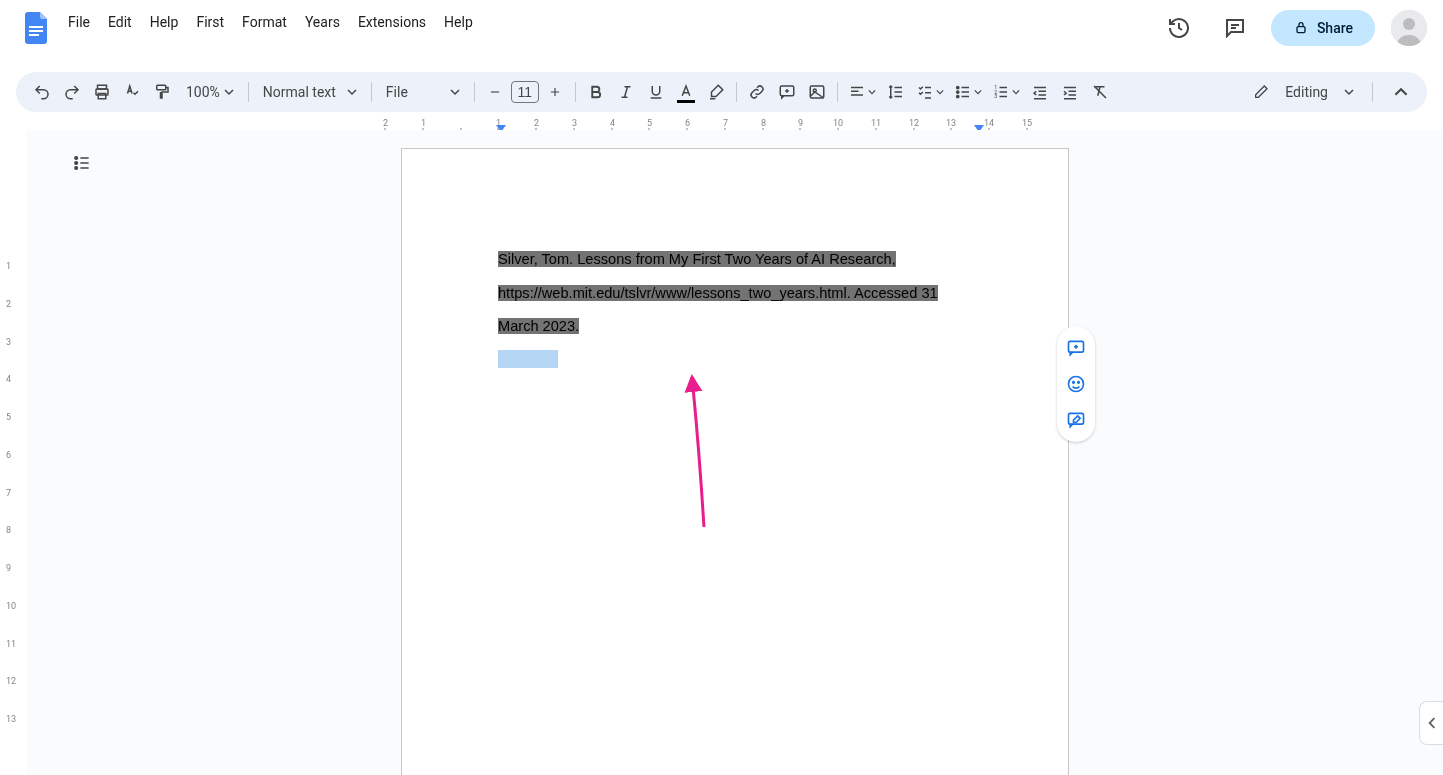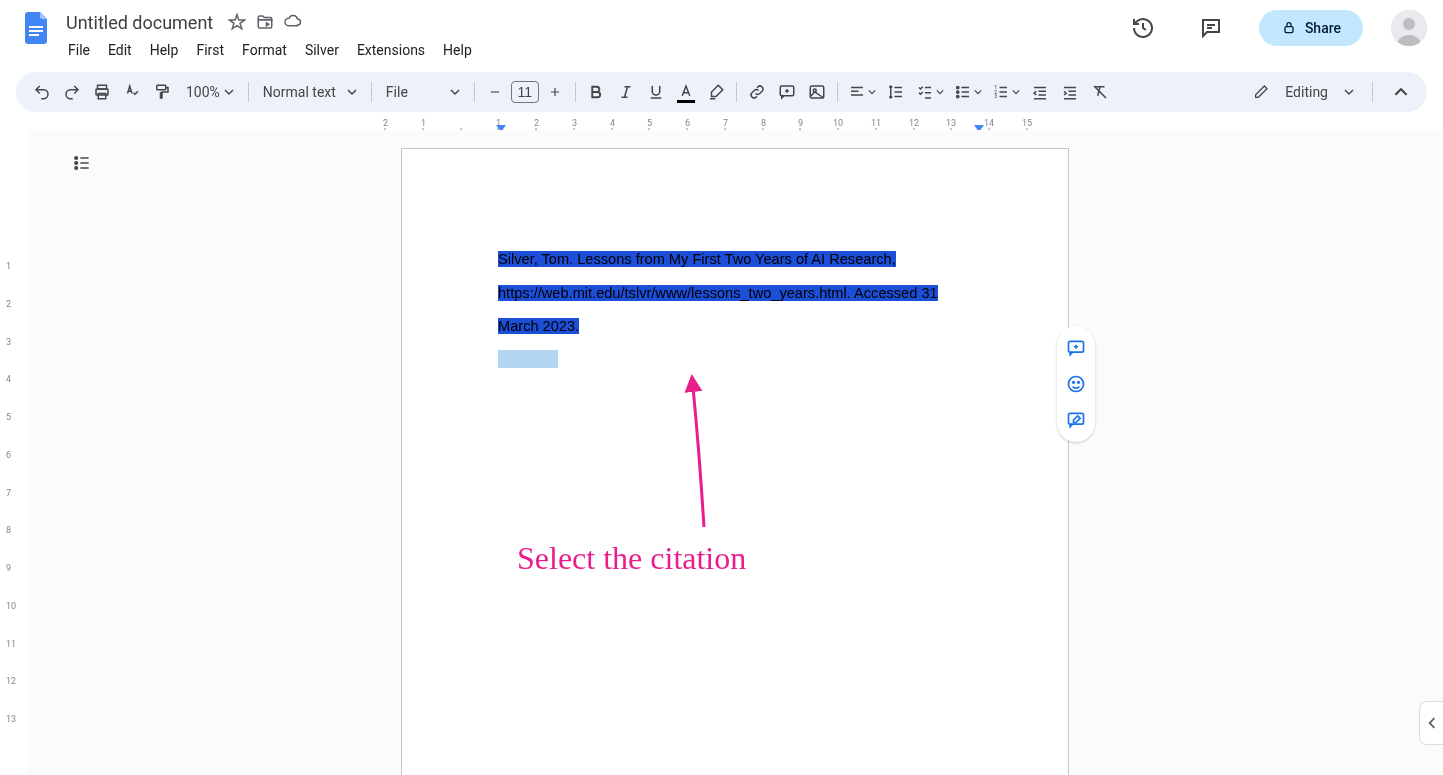--- a/index.html
+++ b/index.html
@@ -8,21 +8,21 @@
     
     .header { display: flex; align-items: flex-start; padding: 8px 16px 0 16px; height: 64px; }
     .docs-logo { width: 40px; height: 40px; display: flex; align-items: center; justify-content: center; margin-right: 4px; }
     .docs-logo svg { width: 36px; height: 36px; }
     .title-area { flex: 1; }
     .title-row { display: flex; align-items: center; gap: 8px; height: 28px; }
     .doc-title { font-size: 18px; color: #3c4043; padding: 2px 6px; }
     .title-icon { width: 20px; height: 20px; display: flex; align-items: center; justify-content: center; color: #5f6368; cursor: pointer; }
     .menubar { display: flex; gap: 2px; margin-top: 2px; }
     .menu-item { padding: 4px 8px; font-size: 14px; color: #202124; cursor: pointer; border-radius: 4px; }
-    .header-right { display: flex; align-items: center; gap: 28px; margin-left: auto; }
+    .header-right { display: flex; align-items: center; gap: 16px; margin-left: auto; }
     .header-icon-btn { width: 40px; height: 40px; display: flex; align-items: center; justify-content: center; border-radius: 50%; cursor: pointer; color: #444746; }
     .share-btn { display: flex; align-items: center; gap: 8px; background: #c2e7ff; color: #001d35; padding: 10px 22px; border-radius: 40px; font-size: 14px; font-weight: 500; cursor: pointer; }
     .avatar { width: 36px; height: 36px; border-radius: 50%; background: #ddd; overflow: hidden; cursor: pointer; display: flex; align-items: center; justify-content: center; }
     .avatar svg { width: 36px; height: 36px; }
     
     
     .toolbar { display: flex; align-items: center; height: 40px; padding: 0 12px; margin: 8px 16px 0 16px; background: #edf2fa; border-radius: 24px; gap: 2px; }
     .tb-btn { display: flex; align-items: center; justify-content: center; min-width: 28px; height: 28px; border-radius: 4px; cursor: pointer; color: #444746; padding: 0 4px; }
     .tb-sep { width: 1px; height: 20px; background: #c7c7c7; margin: 0 4px; }
     .tb-dropdown { display: flex; align-items: center; gap: 4px; padding: 0 8px; height: 28px; cursor: pointer; color: #444746; font-size: 14px; border-radius: 4px; }
@@ -46,21 +46,21 @@
     .doc-area { display: flex; position: absolute; top: 130px; bottom: 0; left: 0; right: 0; background: #f9fbfd; }
     .ruler-v { width: 27px; background: #fff; position: relative; font-size: 9px; color: #80868b; }
     .ruler-v-inner { position: absolute; top: 18px; left: 0; width: 27px; }
     .ruler-v-label { position: absolute; left: 6px; font-size: 9px; }
     .doc-scroll { flex: 1; overflow: auto; position: relative; padding: 18px 0; }
     .page { width: 668px; min-height: 945px; background: #fff; margin: 0 auto; border: 1px solid #c7c7c7; position: relative; padding: 94px 96px 96px 96px; }
     .outline-btn { position: absolute; left: 40px; top: 18px; width: 30px; height: 30px; display: flex; align-items: center; justify-content: center; border-radius: 50%; cursor: pointer; color: #444746; }
     
     
     .doc-text { font-family: Arial, sans-serif; font-size: 14.6px; line-height: 2.3; color: #000; }
-    .sel { background: #1d4ed8; }
+    .sel { background: #737373; }
     .sel-trail { display: inline-block; width: 60px; height: 18px; background: #b5d5f5; vertical-align: top; margin-top: 6px; }
     
     
     .float-pill { position: absolute; left: 1030px; top: 196px; width: 38px; background: #fff; border-radius: 20px; box-shadow: 0 1px 3px rgba(0,0,0,0.2); display: flex; flex-direction: column; align-items: center; padding: 6px 0; gap: 4px; }
     .pill-btn { width: 32px; height: 32px; display: flex; align-items: center; justify-content: center; border-radius: 50%; cursor: pointer; color: #1a73e8; }
     
     
     .annotation-arrow { position: absolute; pointer-events: none; }
     .annotation-text { position: absolute; font-family: 'Comic Sans MS', cursive; font-size: 32px; color: #e91e8c; font-weight: 400; pointer-events: none; }
     
@@ -79,47 +79,27 @@
   <div class="docs-logo">
     <svg viewBox="0 0 36 36">
         <path fill="#4285f4" d="M22 2H10a3 3 0 0 0-3 3v26a3 3 0 0 0 3 3h16a3 3 0 0 0 3-3V9l-7-7z"></path>
         <path fill="#a1c2fa" d="M22 2v5a2 2 0 0 0 2 2h5l-7-7z"></path>
         <rect x="11" y="16" width="14" height="2" fill="#fff"></rect>
         <rect x="11" y="20" width="14" height="2" fill="#fff"></rect>
         <rect x="11" y="24" width="10" height="2" fill="#fff"></rect>
       </svg>
   </div>
   <div class="title-area">
-    <div class="title-row">
-      <span class="doc-title">Untitled document</span>
-      <span class="title-icon">
-          <svg width="18" height="18" viewBox="0 0 24 24" fill="none" stroke="currentColor" stroke-width="2">
-            <path d="M12 2l2.4 7.4H22l-6 4.4 2.3 7.2L12 16.8 5.7 21l2.3-7.2-6-4.4h7.6z"></path>
-          </svg>
-        </span>
-      <span class="title-icon">
-          <svg width="18" height="18" viewBox="0 0 24 24" fill="none" stroke="currentColor" stroke-width="2">
-            <path d="M3 6a2 2 0 0 1 2-2h4l2 2h8a2 2 0 0 1 2 2v1H3V6z"></path>
-            <path d="M3 9h18v9a2 2 0 0 1-2 2H5a2 2 0 0 1-2-2V9z"></path>
-            <path d="M14 13l3 2-3 2v-4z" fill="currentColor"></path>
-          </svg>
-        </span>
-      <span class="title-icon">
-          <svg width="18" height="18" viewBox="0 0 24 24" fill="none" stroke="currentColor" stroke-width="2">
-            <path d="M18 16a4 4 0 0 0 0-8 6 6 0 0 0-11.3-1A5 5 0 0 0 6 17h12z"></path>
-          </svg>
-        </span>
-    </div>
     <div class="menubar">
       <span class="menu-item">File</span>
       <span class="menu-item">Edit</span>
       <span class="menu-item">Help</span>
       <span class="menu-item">First</span>
       <span class="menu-item">Format</span>
-      <span class="menu-item">Silver</span>
+      <span class="menu-item">Years</span>
       <span class="menu-item">Extensions</span>
       <span class="menu-item">Help</span>
     </div>
   </div>
   <div class="header-right">
     <div class="header-icon-btn">
         <svg width="24" height="24" viewBox="0 0 24 24" fill="none" stroke="currentColor" stroke-width="2">
           <path d="M3 12a9 9 0 1 0 3-6.7L3 8"></path>
           <path d="M3 3v5h5"></path>
           <path d="M12 7v5l3 2"></path>
@@ -449,21 +429,20 @@
     </div>
 
     <svg class="annotation-arrow" style="left:637px; top:237px" width="60" height="170">
       <defs>
           <marker id="arrowhead" markerWidth="10" markerHeight="10" refX="5" refY="3" orient="auto">
             <path d="M0 0L6 3L0 6z" fill="#e91e8c"></path>
           </marker>
         </defs>
       <path d="M40 160 Q35 80 28 10" stroke="#e91e8c" stroke-width="3" fill="none" marker-end="url(#arrowhead)"></path>
     </svg>
-    <div class="annotation-text" style="left:490px; top:410px">Select the citation</div>
   </div>
 </div>
 
 <div class="right-tab">
   <svg width="12" height="12" viewBox="0 0 10 10">
       <path d="M7 1L3 5l4 4" fill="none" stroke="currentColor" stroke-width="1.5"></path>
     </svg>
 </div>
 
 </body></html>

